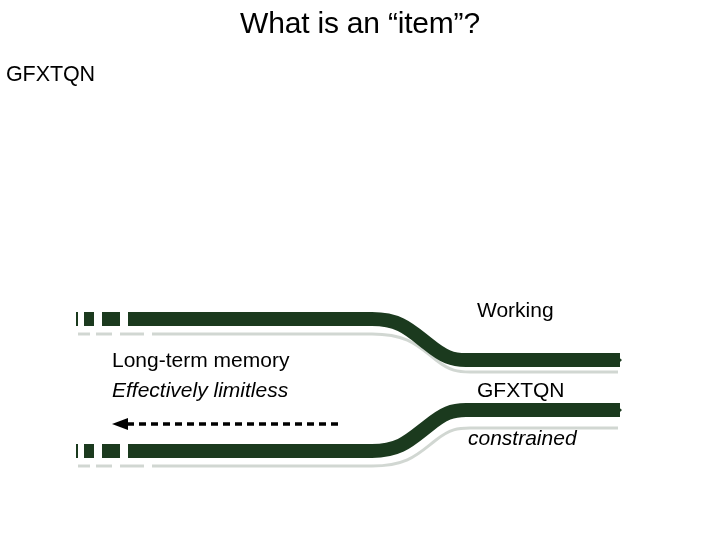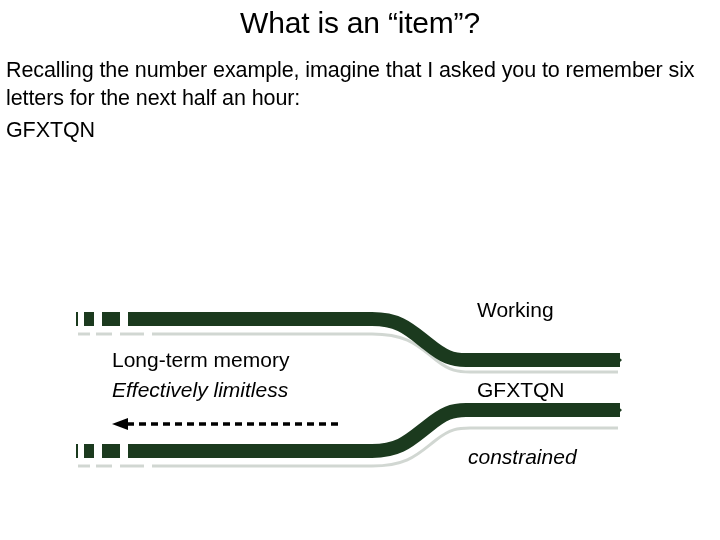--- a/index.html
+++ b/index.html
@@ -112,35 +112,34 @@
     line-height: 26px;
   }
   .lbl-wm-code {
     left: 477px;
     top: 377px;
     font-size: 21px;
     line-height: 26px;
   }
   .lbl-wm-constrained {
     left: 468px;
-    top: 444px;
+    top: 425px;
     font-size: 21px;
     line-height: 26px;
     font-style: italic;
   }
 </style>
 </head>
 <body>
 
 <div class="slide">
 
   <div class="slide-title">What is an “item”?</div>
 
   <div class="body-block">
-    <div class="body-para">Recalling the number example, imagine that I asked you to remember six letters for the next half an hour:</div>
     <div class="line-gap"></div>
     <div class="body-line">GFXTQN</div>
     <div class="line-gap"></div>
   </div>
 
   <div class="diagram">
     <svg width="720" height="220" viewBox="0 0 720 220">
 
       <g opacity="0.45">
         <path d="M 78 54 L 90 54" stroke="#9BA79C" stroke-width="3" fill="none"></path>

